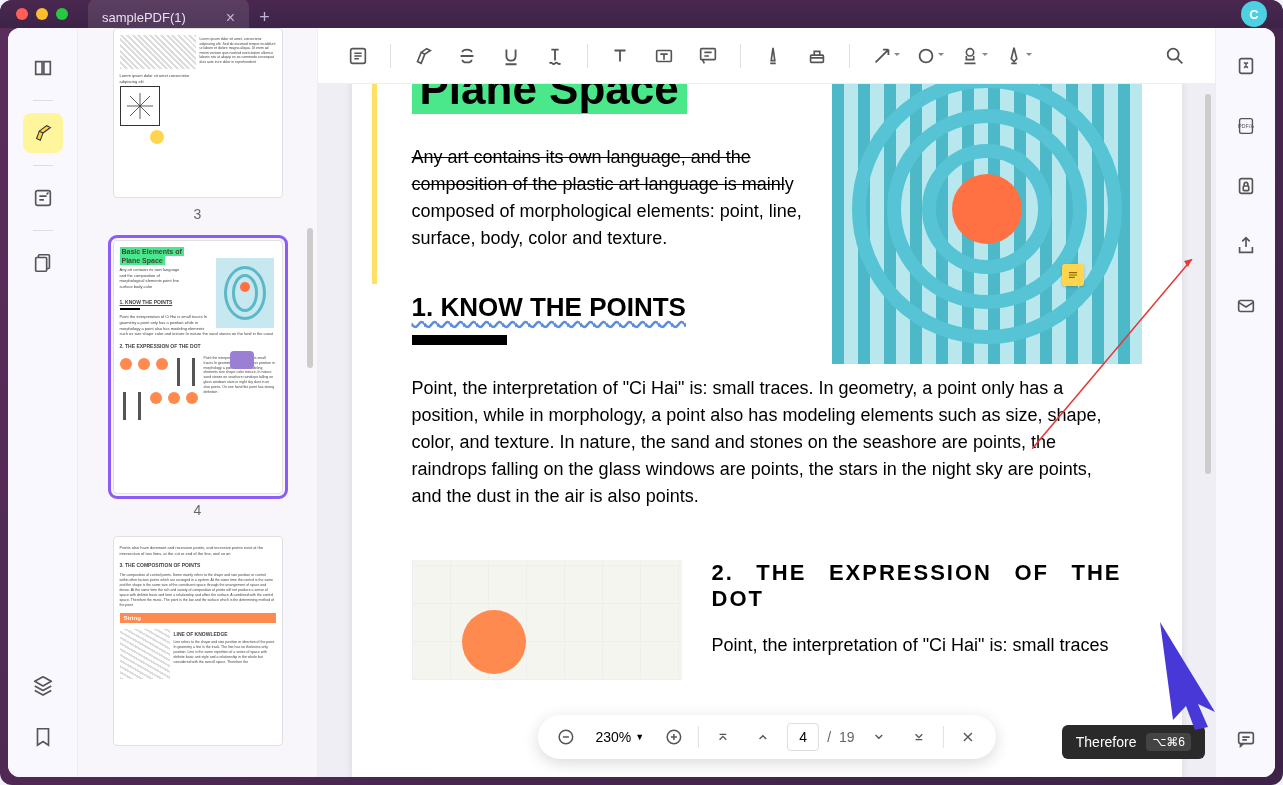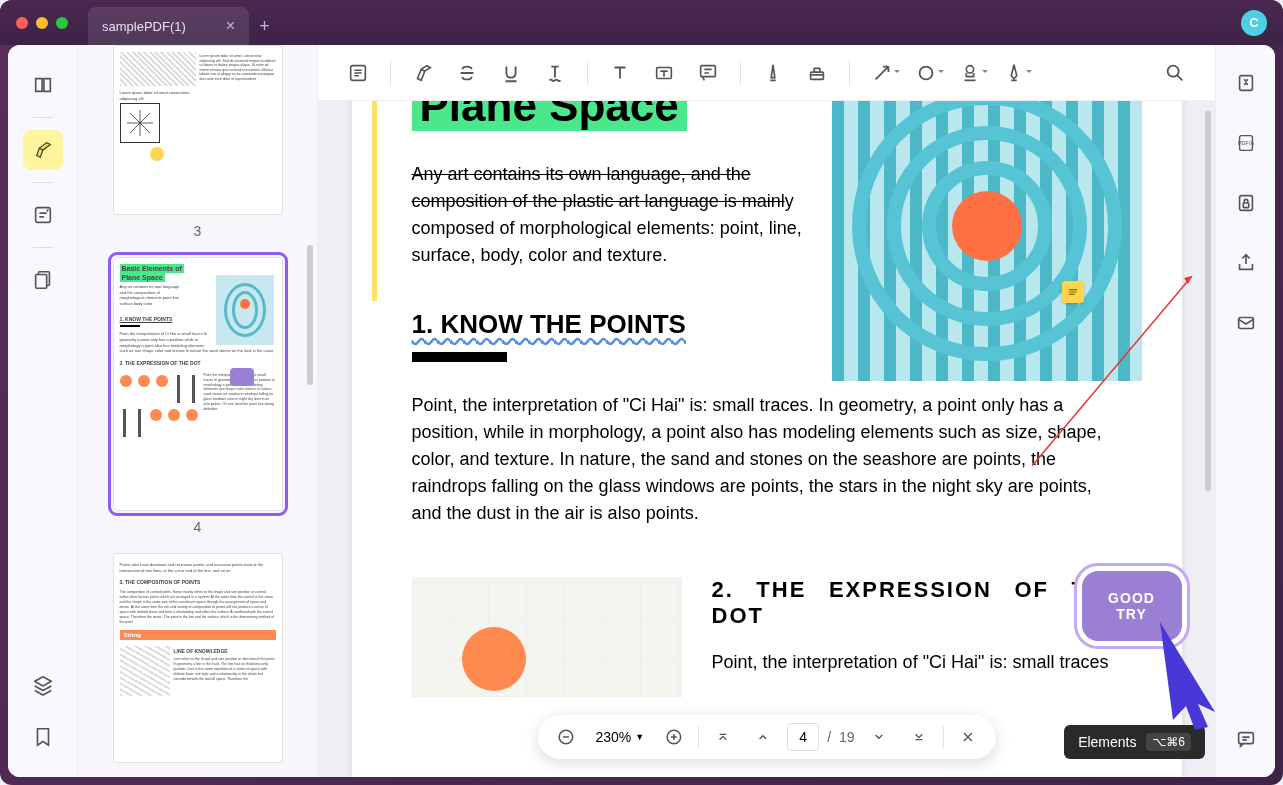--- a/index.html
+++ b/index.html
@@ -1,18 +1,18 @@
 <!DOCTYPE html>
 <html><head>
 <meta charset="utf-8">
 <style>
 * { box-sizing: border-box; margin: 0; padding: 0; }
 body { width: 1283px; height: 785px; font-family: -apple-system, BlinkMacSystemFont, sans-serif; background: #f5f0ff; overflow: hidden; }
 .app { width: 100%; height: 100%; display: flex; flex-direction: column; background: linear-gradient(135deg, #5a2d5c 0%, #3d2347 100%); border-radius: 12px; overflow: hidden; }
-.titlebar { height: 45px; display: flex; align-items: center; padding: 0 16px; background: linear-gradient(180deg, #4a2850 0%, #3d2347 100%); }
+.titlebar { height: 28px; display: flex; align-items: center; padding: 0 16px; background: linear-gradient(180deg, #4a2850 0%, #3d2347 100%); }
 .traffic-lights { display: flex; gap: 8px; margin-right: 20px; }
 .tl { width: 12px; height: 12px; border-radius: 50%; }
 .tl-red { background: #ff5f57; }
 .tl-yellow { background: #febc2e; }
 .tl-green { background: #28c840; }
 .tab { display: flex; align-items: center; height: 38px; background: rgba(255,255,255,0.1); border-radius: 8px 8px 0 0; padding: 0 14px; color: #e8e0f0; font-size: 13px; gap: 40px; margin-top: 7px; }
 .tab-close { color: #c0b5d0; cursor: pointer; font-size: 16px; }
 .tab-add { margin-left: 10px; color: #c0b5d0; font-size: 18px; cursor: pointer; margin-top: 7px; }
 .avatar { margin-left: auto; width: 26px; height: 26px; border-radius: 50%; background: #4dd0e1; color: #fff; display: flex; align-items: center; justify-content: center; font-size: 13px; font-weight: 600; }
 .workspace { flex: 1; display: flex; background: #fff; border-radius: 12px; margin: 0 8px 8px 8px; overflow: hidden; position: relative; }
@@ -327,24 +327,20 @@
                 <path d="M5 8h14M5 12h14M5 16h10"></path>
               </svg>
           </div>
           <svg class="red-arrow">
               <line x1="0" y1="190" x2="160" y2="0" stroke="#e53935" stroke-width="1.5"></line>
               <path d="M160 0 l-8 2 l4 6 z" fill="#e53935"></path>
             </svg>
           <h2 class="section-heading">1. KNOW THE POINTS</h2>
           <div class="heading-bar"></div>
           <p class="section-body">Point, the interpretation of "Ci Hai" is: small traces. In geometry, a point only has a position, while in morphology, a point also has modeling elements such as size, shape, color, and texture. In nature, the sand and stones on the seashore are points, the raindrops falling on the glass windows are points, the stars in the night sky are points, and the dust in the air is also points.</p>
-          <div class="sticker">
-            <span>GOOD</span>
-            <span>TRY</span>
-          </div>
           <div class="section2">
             <div class="section2-img">
               <div style="position:absolute;inset:0;background:repeating-linear-gradient(0deg,#eee 0 1px,transparent 1px 38px),repeating-linear-gradient(90deg,#eee 0 1px,transparent 1px 38px)"></div>
               <div class="orange-circle"></div>
             </div>
             <div class="section2-text">
               <h2 class="section2-heading">2. THE EXPRESSION OF THE DOT</h2>
               <p class="section-body" style="margin-top:20px">Point, the interpretation of "Ci Hai" is: small traces</p>
             </div>
           </div>
@@ -434,21 +430,21 @@
         </div>
       <div class="right-rail-icon" style="margin-top:auto">
           <svg viewBox="0 0 24 24" fill="none" stroke="currentColor" stroke-width="1.8">
             <rect x="4" y="5" width="16" height="12" rx="2"></rect>
             <path d="M9 17l-3 3v-3M8 10h8M8 13h5"></path>
           </svg>
         </div>
     </div>
 
     <div class="comments-tooltip">
-      <span>Elements</span>
+      <span>Therefore</span>
       <span class="kbd">⌥⌘6</span>
     </div>
 
     <svg class="big-arrow" width="90" height="120">
       <path d="M20 10 L75 100 L58 92 L68 115 L55 118 L46 94 L33 108 Z" fill="#4838d8"></path>
     </svg>
   </div>
 </div>
 
 </body></html>

